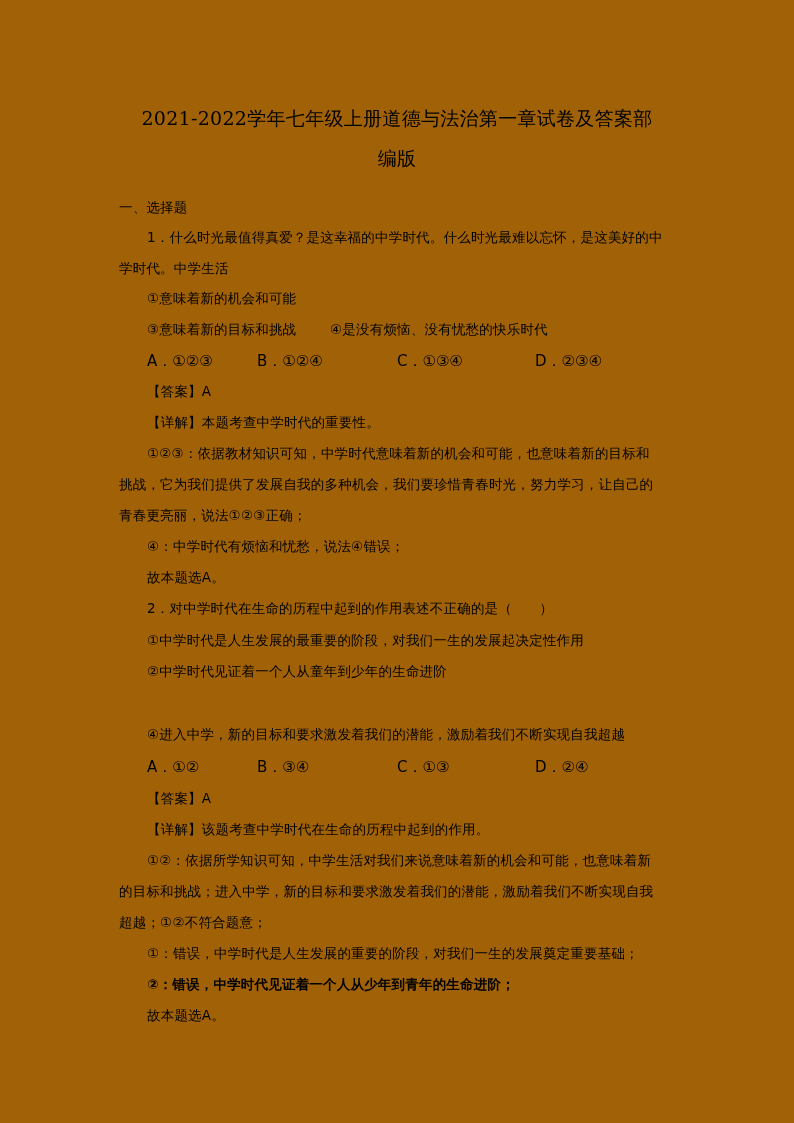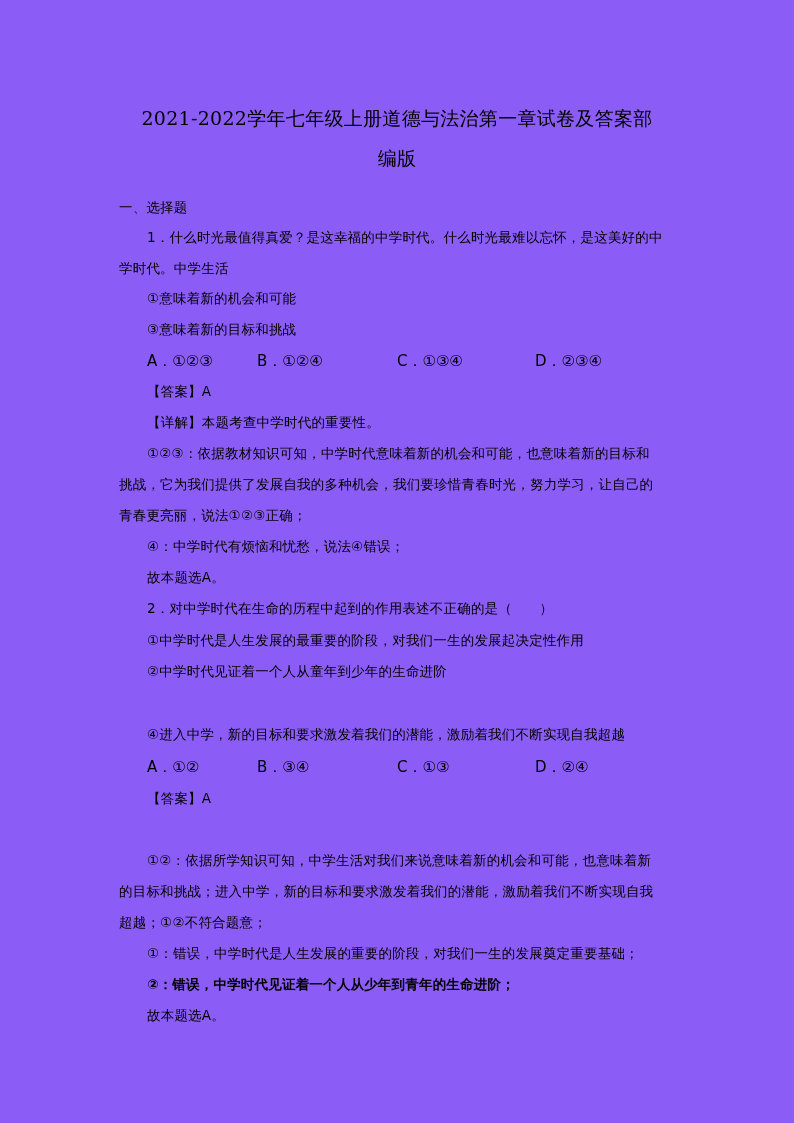--- a/index.html
+++ b/index.html
@@ -1,18 +1,18 @@
 <!DOCTYPE html>
 <html><head>
   <meta charset="utf-8">
   <style>
     html, body { margin: 0; padding: 0; background: #ffffff; }
     body { width: 794px; height: 1123px; position: relative; overflow: hidden;
            font-family: "DejaVu Sans", "Liberation Sans", sans-serif; color: #000; }
-    .page { position: absolute; left: 0; top: 0; width: 794px; height: 1123px; background: #8b5cf6; }
+    .page { position: absolute; left: 0; top: 0; width: 794px; height: 1123px; background: #a16207; }
     .title { position: absolute; left: 100px; width: 594px; text-align: center;
              font-family: "DejaVu Serif", "Liberation Serif", serif; font-size: 19px; letter-spacing: 0.3px; }
     .t1 { top: 106px; }
     .t2 { top: 146px; }
     .line { position: absolute; left: 119px; font-size: 13.5px; white-space: nowrap; letter-spacing: 0.2px; }
     .ind { left: 147px; }
     .opt { position: absolute; font-size: 15px; white-space: nowrap; }
   </style>
 </head>
 <body>
@@ -20,20 +20,21 @@
 <div class="page">
   <div class="title t1">2021-2022学年七年级上册道德与法治第一章试卷及答案部</div>
   <div class="title t2">编版</div>
 
   <div class="line" style="top:199px;">一、选择题</div>
 
   <div class="line ind" style="top:229px;">1．什么时光最值得真爱？是这幸福的中学时代。什么时光最难以忘怀，是这美好的中</div>
   <div class="line" style="top:260px;">学时代。中学生活</div>
   <div class="line ind" style="top:290px;">①意味着新的机会和可能</div>
   <div class="line ind" style="top:321px;text-align:right;">③意味着新的目标和挑战</div>
+  <div class="line" style="top:321px; left:330px;">④是没有烦恼、没有忧愁的快乐时代</div>
   <div class="opt" style="top:352px; left:147px;">A．①②③</div>
   <div class="opt" style="top:352px; left:257px;">B．①②④</div>
   <div class="opt" style="top:352px; left:397px;">C．①③④</div>
   <div class="opt" style="top:352px; left:535px;">D．②③④</div>
   <div class="line ind" style="top:383px;">【答案】A</div>
   <div class="line ind" style="top:414px;">【详解】本题考查中学时代的重要性。</div>
   <div class="line ind" style="top:445px;">①②③：依据教材知识可知，中学时代意味着新的机会和可能，也意味着新的目标和</div>
   <div class="line" style="top:476px;">挑战，它为我们提供了发展自我的多种机会，我们要珍惜青春时光，努力学习，让自己的</div>
   <div class="line" style="top:507px;">青春更亮丽，说法①②③正确；</div>
   <div class="line ind" style="top:538px;">④：中学时代有烦恼和忧愁，说法④错误；</div>
@@ -41,19 +42,20 @@
 
   <div class="line ind" style="top:600px;">2．对中学时代在生命的历程中起到的作用表述不正确的是（　　）</div>
   <div class="line ind" style="top:632px;">①中学时代是人生发展的最重要的阶段，对我们一生的发展起决定性作用</div>
   <div class="line ind" style="top:663px;">②中学时代见证着一个人从童年到少年的生命进阶</div>
   <div class="line ind" style="top:726px;">④进入中学，新的目标和要求激发着我们的潜能，激励着我们不断实现自我超越</div>
   <div class="opt" style="top:758px; left:147px;">A．①②</div>
   <div class="opt" style="top:758px; left:257px;">B．③④</div>
   <div class="opt" style="top:758px; left:397px;">C．①③</div>
   <div class="opt" style="top:758px; left:535px;">D．②④</div>
   <div class="line ind" style="top:790px;">【答案】A</div>
+  <div class="line ind" style="top:821px;">【详解】该题考查中学时代在生命的历程中起到的作用。</div>
   <div class="line ind" style="top:852px;text-align:right;">①②：依据所学知识可知，中学生活对我们来说意味着新的机会和可能，也意味着新</div>
   <div class="line" style="top:883px;">的目标和挑战；进入中学，新的目标和要求激发着我们的潜能，激励着我们不断实现自我</div>
   <div class="line" style="top:914px;">超越；①②不符合题意；</div>
   <div class="line ind" style="top:945px;">①：错误，中学时代是人生发展的重要的阶段，对我们一生的发展奠定重要基础；</div>
   <div class="line ind" style="top:976px;font-weight:bold;">②：错误，中学时代见证着一个人从少年到青年的生命进阶；</div>
   <div class="line ind" style="top:1007px;">故本题选A。</div>
 </div>
 
 </body></html>

